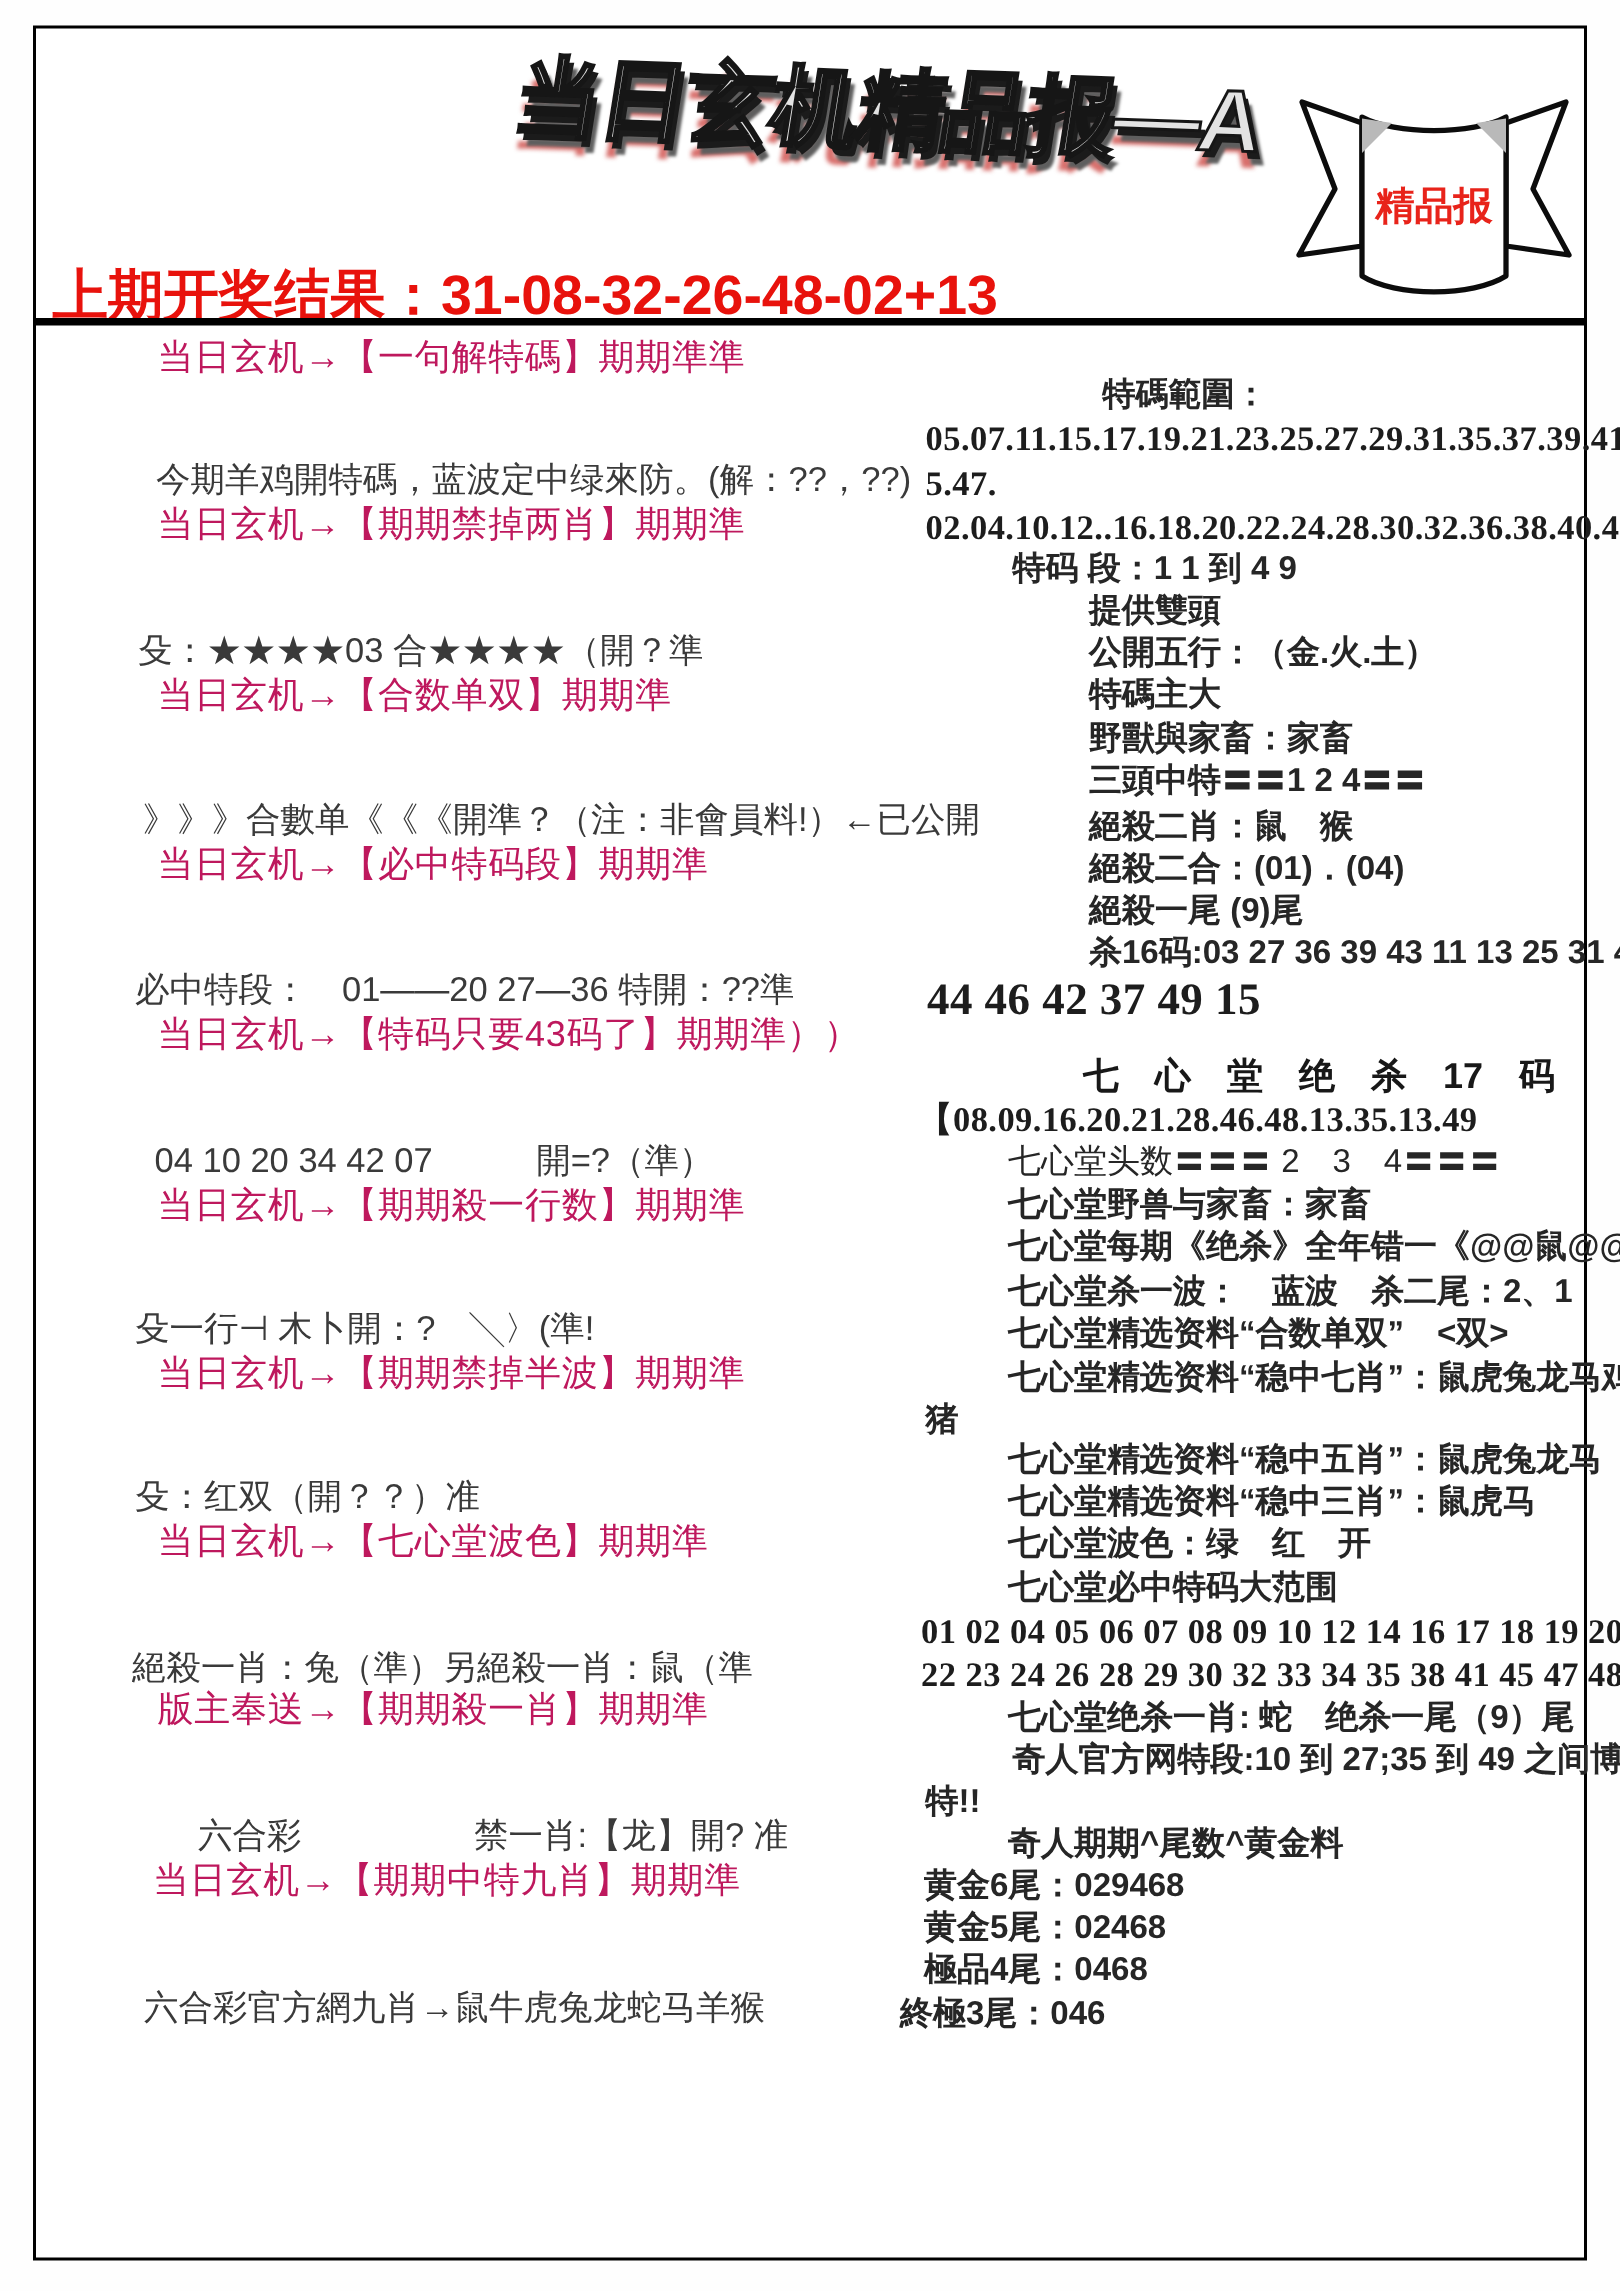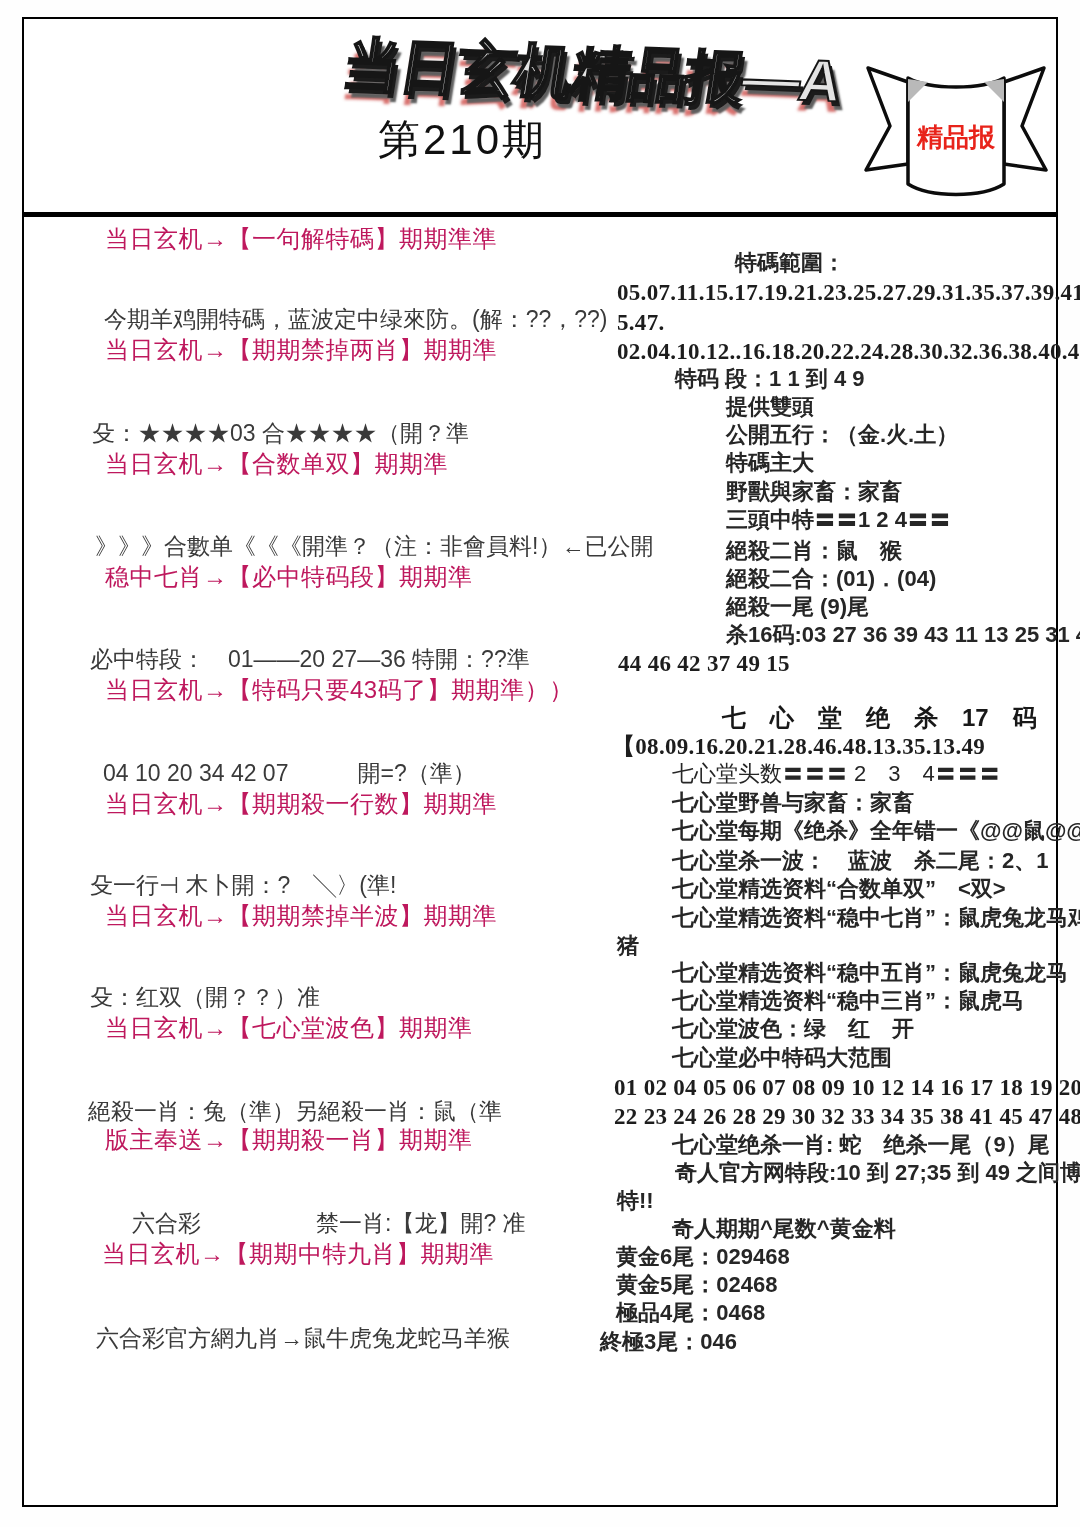--- a/index.html
+++ b/index.html
@@ -27,42 +27,42 @@
   .ribbon{position:absolute;left:860px;top:52px;width:192px;height:152px;}
   .ribbon text{font-family:"Liberation Sans",sans-serif;font-weight:700;}
 </style>
 </head>
 <body>
 
 <div class="page">
   <div class="frame"></div>
 
   <div class="title3d">当日玄机精品报—A</div>
-  <div class="issue">第210期</div>
+  <div class="result">上期开奖结果：31-08-32-26-48-02+13</div>
   <div class="sep"></div>
 
   <svg class="ribbon" viewBox="0 0 192 152">
     <g stroke="#0c0c0c" stroke-width="3.5" stroke-linejoin="round">
       <path d="M48,30 L8,16 L30,74 L6,118 L48,112 Z" fill="#ffffff"></path>
       <path d="M144,30 L184,16 L162,74 L186,118 L144,112 Z" fill="#ffffff"></path>
       <path d="M48,26 C70,38 122,38 144,26 L144,132 C122,146 70,146 48,132 Z" fill="#ffffff"></path>
     </g>
     <path d="M48,27 L68,30 L48,50 Z" fill="#b9b9b9"></path>
     <path d="M144,27 L124,30 L144,50 Z" fill="#b9b9b9"></path>
     <text x="96" y="94" font-size="26" fill="#e8231a" text-anchor="middle">精品报</text>
   </svg>
 
   <div>
     <div class="ln lb" style="top:227px;left:105px">当日玄机→【一句解特碼】期期準準</div>
     <div class="ln lr" style="top:308px;left:104px">今期羊鸡開特碼，蓝波定中绿來防。(解：??，??)</div>
     <div class="ln lb" style="top:338px;left:105px">当日玄机→【期期禁掉两肖】期期準</div>
     <div class="ln lr" style="top:422px;left:92px">殳：★★★★03 合★★★★（開？準</div>
     <div class="ln lb" style="top:452px;left:105px">当日玄机→【合数单双】期期準</div>
     <div class="ln lr" style="top:535px;left:95px">》》》合數单《《《開準？（注：非會員料!）←已公開</div>
-    <div class="ln lb" style="top:565px;left:105px">稳中七肖→【必中特码段】期期準</div>
+    <div class="ln lb" style="top:565px;left:105px">当日玄机→【必中特码段】期期準</div>
     <div class="ln lr" style="top:648px;left:90px">必中特段：　01——20 27—36 特開：??準</div>
     <div class="ln lb" style="top:678px;left:105px">当日玄机→【特码只要43码了】期期準））</div>
     <div class="ln lr" style="top:762px;left:103px">04 10 20 34 42 07　　　開=?（準）</div>
     <div class="ln lb" style="top:792px;left:105px">当日玄机→【期期殺一行数】期期準</div>
     <div class="ln lr" style="top:874px;left:90px">殳一行⊣ 木卜開：?　╲〉(準!</div>
     <div class="ln lb" style="top:904px;left:105px">当日玄机→【期期禁掉半波】期期準</div>
     <div class="ln lr" style="top:986px;left:90px">殳：红双（開？？）准</div>
     <div class="ln lb" style="top:1016px;left:105px">当日玄机→【七心堂波色】期期準</div>
     <div class="ln lr" style="top:1100px;left:88px">絕殺一肖：兔（準）另絕殺一肖：鼠（準</div>
     <div class="ln lb" style="top:1128px;left:105px">版主奉送→【期期殺一肖】期期準</div>
@@ -79,21 +79,21 @@
     <div class="ln rr" style="top:368px;left:675px">特码 段：1 1 到 4 9</div>
     <div class="ln rr" style="top:396px;left:726px">提供雙頭</div>
     <div class="ln rr" style="top:424px;left:726px">公開五行：（金.火.土）</div>
     <div class="ln rr" style="top:452px;left:726px">特碼主大</div>
     <div class="ln rr" style="top:481px;left:726px">野獸與家畜：家畜</div>
     <div class="ln rr" style="top:509px;left:726px;font-weight:800">三頭中特〓〓1 2 4〓〓</div>
     <div class="ln rr" style="top:540px;left:726px">絕殺二肖：鼠　猴</div>
     <div class="ln rr" style="top:568px;left:726px">絕殺二合：(01)．(04)</div>
     <div class="ln rr" style="top:596px;left:726px">絕殺一尾 (9)尾</div>
     <div class="ln rr" style="top:624px;left:726px">杀16码:03 27 36 39 43 11 13 25 31 40</div>
-    <div class="ln rn" style="top:652px;left:618px;font-size:23px">44 46 42 37 49 15</div>
+    <div class="ln rn" style="top:652px;left:618px;font-size:30px">44 46 42 37 49 15</div>
     <div class="ln rh" style="top:706px;left:722px">七　心　堂　绝　杀　17　码</div>
     <div class="ln rn" style="top:735px;left:612px;font-size:23px">【08.09.16.20.21.28.46.48.13.35.13.49</div>
     <div class="ln rr" style="top:763px;left:672px;font-weight:400">七心堂头数〓〓〓 2　3　4〓〓〓</div>
     <div class="ln rr" style="top:792px;left:672px">七心堂野兽与家畜：家畜</div>
     <div class="ln rr" style="top:820px;left:672px">七心堂每期《绝杀》全年错一《@@鼠@@》</div>
     <div class="ln rr" style="top:850px;left:672px">七心堂杀一波：　蓝波　杀二尾：2、1</div>
     <div class="ln rr" style="top:878px;left:672px">七心堂精选资料“合数单双”　&lt;双&gt;</div>
     <div class="ln rr" style="top:907px;left:672px">七心堂精选资料“稳中七肖”：鼠虎兔龙马鸡</div>
     <div class="ln rr" style="top:935px;left:617px">猪</div>
     <div class="ln rr" style="top:962px;left:672px">七心堂精选资料“稳中五肖”：鼠虎兔龙马</div>

